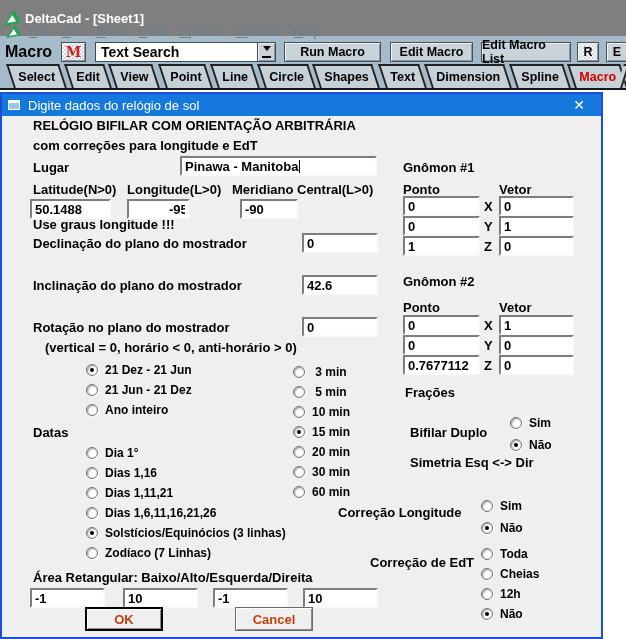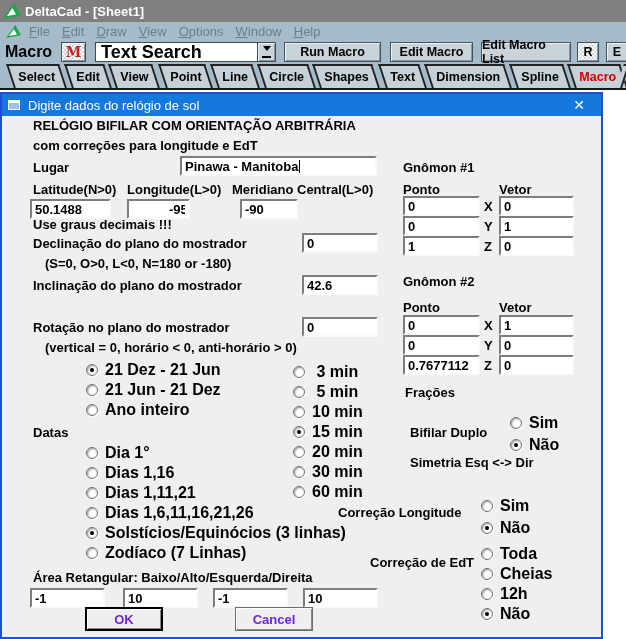--- a/index.html
+++ b/index.html
@@ -1,19 +1,19 @@
 <!DOCTYPE html>
 <html><head>
 <meta charset="utf-8">
 <style>
   html,body{margin:0;padding:0;}
   .window{position:relative;width:626px;height:639px;background:#a6bbc9;overflow:hidden;
           font-family:"Liberation Sans",sans-serif;}
   
-  .titlebar{position:absolute;left:0;top:0;width:626px;height:22px;background:#7f7f7f;
+  .titlebar{position:absolute;left:0;top:0;width:626px;height:36px;background:#7f7f7f;
             display:flex;align-items:center;}
   .titlebar .title{color:#fff;font-weight:bold;font-size:13px;margin-left:4px;}
   .logo{position:relative;width:18px;height:16px;margin-left:3px;}
   .logo .tri{position:absolute;left:0;top:0;width:100%;height:100%;background:#1fa64b;
              clip-path:polygon(0 100%,100% 78%,62% 0);}
   .logo .tri-in{position:absolute;left:4px;top:5px;width:9px;height:8px;background:#fff;
              clip-path:polygon(0 100%,100% 80%,60% 0);}
   .menubar{position:absolute;left:0;top:22px;width:626px;height:19px;display:flex;align-items:center;}
   .menubar .mlogo{width:15px;height:13px;margin:0 8px 0 6px;position:relative;}
   .menubar .mlogo .tri{position:absolute;inset:0;background:#1fa64b;clip-path:polygon(0 100%,100% 78%,62% 0);}
@@ -23,21 +23,21 @@
   .macro-word{position:absolute;left:5px;top:2px;font-size:16px;font-weight:bold;color:#000;}
   .tbtn{position:absolute;top:1px;height:20px;background:#c9d3da;border:1px solid #46525a;
         box-shadow:inset 1px 1px 0 #eef3f6, inset -1px -1px 0 #8b969e;
         display:flex;align-items:center;justify-content:center;
         font-weight:bold;font-size:12.5px;color:#000;box-sizing:border-box;}
   .checker{background-image:conic-gradient(#ffffff 25%,#cdd6dc 0 50%,#ffffff 0 75%,#cdd6dc 0);
            background-size:4px 4px;}
   .m-letter{font-family:"DejaVu Serif",serif;color:#c92222;font-size:14px;font-weight:bold;}
   .combo{position:absolute;left:95px;top:1px;width:181px;height:20px;background:#fff;
          border:1px solid #3e4a52;box-sizing:border-box;display:flex;align-items:center;}
-  .combo .val{font-weight:bold;font-size:18px;padding-left:5px;flex:1;}
+  .combo .val{font-weight:bold;font-size:14px;padding-left:5px;flex:1;}
   .dropbtn{width:17px;height:100%;background:#c9d3da;border-left:1px solid #3e4a52;
            box-shadow:inset 1px 1px 0 #eef3f6, inset -1px -1px 0 #8b969e;
            display:flex;flex-direction:column;align-items:center;justify-content:center;}
   .dropbtn .arr{width:0;height:0;border:4px solid transparent;border-top:5px solid #000;margin-bottom:-2px;}
   .dropbtn .bar{width:9px;height:2px;background:#000;margin-top:3px;}
   .tabrow{position:absolute;left:0;top:64px;width:626px;height:26px;border-bottom:2px solid #14191c;
           display:flex;align-items:flex-end;padding-left:10px;box-sizing:border-box;}
   .tab{height:22px;background:#c6d0d7;border:2px solid #222;border-bottom:none;
        transform:skewX(18deg);display:flex;align-items:center;padding:0 6px;margin-right:5px;}
   .tab span{transform:skewX(-18deg);font-weight:bold;font-size:12.5px;color:#000;white-space:nowrap;}
@@ -62,24 +62,24 @@
       font-weight:bold;font-size:13px;color:#000;padding:0 3px;box-sizing:border-box;}
   div.tb{display:flex;align-items:center;}
   .caret{width:1px;height:13px;background:#000;margin-left:1px;}
   .rgroup{position:absolute;display:flex;flex-direction:column;}
   .radiorow{height:20px;display:flex;align-items:center;}
   .rgroup.wide .radiorow{height:22px;}
   .radio{width:12px;height:12px;border-radius:50%;background:#fff;border:1px solid #6f6f6f;
          box-shadow:inset 1px 1px 2px rgba(0,0,0,.40), 1px 1px 0 rgba(255,255,255,.9);
          position:relative;flex:0 0 auto;}
   .radio.on::after{content:'';position:absolute;left:3px;top:3px;width:4px;height:4px;border-radius:50%;background:#000;}
-  .rlab{font-weight:bold;font-size:16px;margin-left:7px;white-space:pre;}
+  .rlab{font-weight:bold;font-size:12px;margin-left:7px;white-space:pre;}
   .btn{position:absolute;height:24px;background:#efefef;border:1px solid #6d6d6d;
        box-shadow:inset 1px 1px 0 #ffffff, inset -1px -1px 0 #8a8a8a;
-       display:flex;align-items:center;justify-content:center;font-weight:bold;font-size:13px;color:#6d28d9;}
+       display:flex;align-items:center;justify-content:center;font-weight:bold;font-size:13px;color:#c2410c;}
   .btn.default{border:2px solid #000;box-shadow:inset 1px 1px 0 #ffffff, inset -1px -1px 0 #8a8a8a;}
 </style>
 </head>
 <body>
 
 <div class="window">
 
   <div class="titlebar">
     <div class="logo">
         <div class="tri"></div>
@@ -193,25 +193,24 @@
     <input class="tb" style="left: 401px; top: 102px; width: 77px;" value="0">
     <span class="lbl" style="left:482px;top:105px;">X</span>
     <input class="tb" style="left: 497px; top: 102px; width: 75px;" value="0">
     <input class="tb" style="left: 401px; top: 122px; width: 77px;" value="0">
     <span class="lbl" style="left:482px;top:125px;">Y</span>
     <input class="tb" style="left: 497px; top: 122px; width: 75px;" value="1">
     <input class="tb" style="left: 401px; top: 142px; width: 77px;" value="1">
     <span class="lbl" style="left:482px;top:145px;">Z</span>
     <input class="tb" style="left: 497px; top: 142px; width: 75px;" value="0">
 
-    <span class="lbl" style="left:31px;top:123px;">Use graus decimais !!!</span>
+    <span class="lbl" style="left:31px;top:123px;">Use graus longitude !!!</span>
 
     <span class="lbl" style="left:31px;top:142px;">Declinação do plano do mostrador</span>
     <input class="tb" style="left: 300px; top: 139px; width: 76px;" value="0">
-    <span class="lbl" style="left:43px;top:162px;">(S=0, O&gt;0, L&lt;0, N=180 or -180)</span>
 
     <span class="lbl" style="left:31px;top:184px;">Inclinação do plano do mostrador</span>
     <input class="tb" style="left: 300px; top: 181px; width: 76px;" value="42.6">
 
     <span class="lbl" style="left:31px;top:226px;text-align:center;">Rotação no plano do mostrador</span>
     <input class="tb" style="left: 300px; top: 223px; width: 76px;" value="0">
     <span class="lbl" style="left:43px;top:246px;">(vertical = 0, horário &lt; 0, anti-horário &gt; 0)</span>
 
     <span class="lbl" style="left:401px;top:180px;">Gnômon #2</span>
     <span class="lbl" style="left:401px;top:206px;">Ponto</span>

